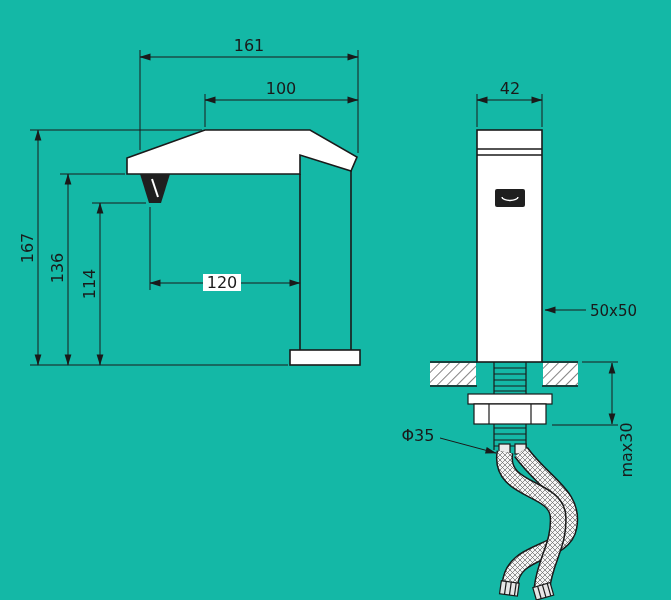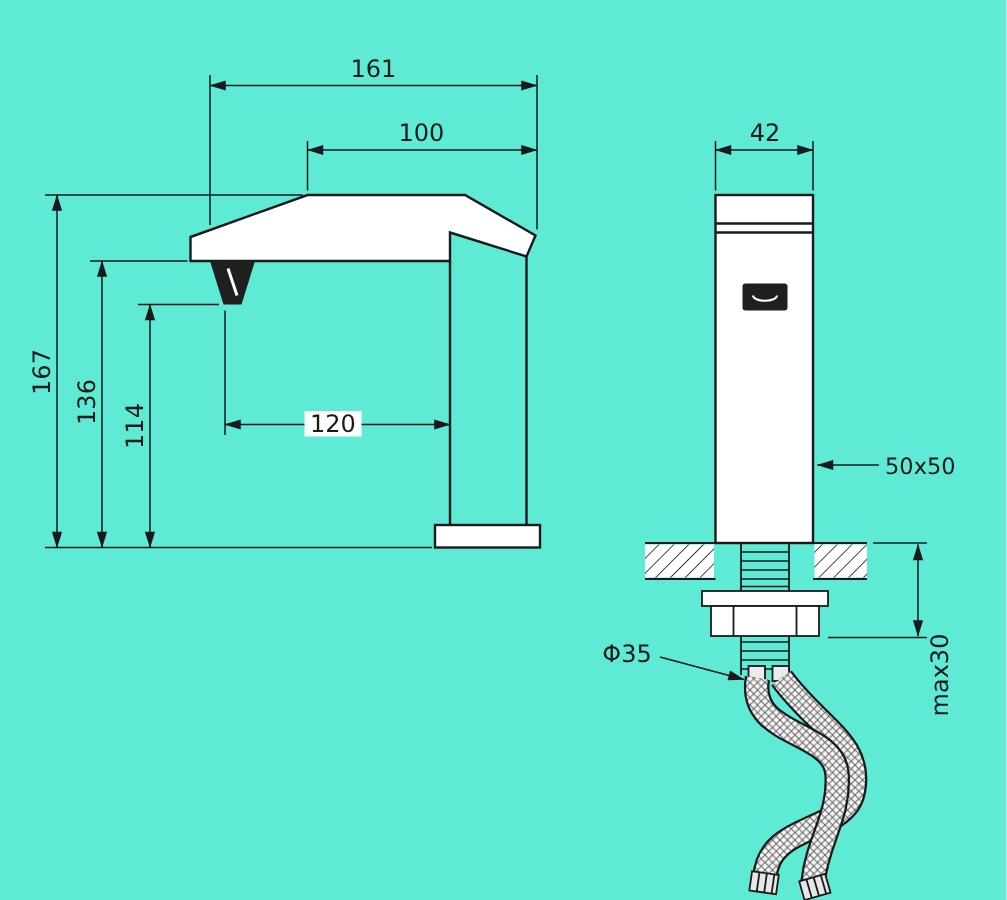--- a/index.html
+++ b/index.html
@@ -1,16 +1,16 @@
 <!DOCTYPE html>
 <html><head>
 <meta charset="utf-8">
 <style>
   html,body{margin:0;padding:0;background:#ffffff;}
-  .stage{width:671px;height:600px;position:relative;background:#5eead4;overflow:hidden;}
+  .stage{width:671px;height:600px;position:relative;background:#14b8a6;overflow:hidden;}
   svg{display:block;}
   text{font-family:"DejaVu Sans", sans-serif;fill:#1a1a1a;}
   .dim{font-size:16px;}
   .dim-sm{font-size:15px;}
 </style>
 </head>
 <body>
 
 <div class="stage">
 <svg viewBox="0 0 671 600" width="671" height="600">

